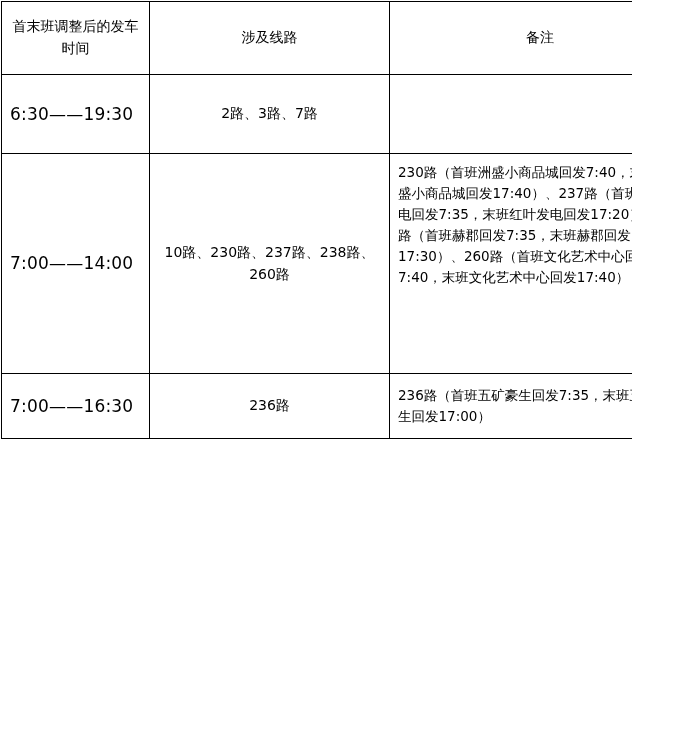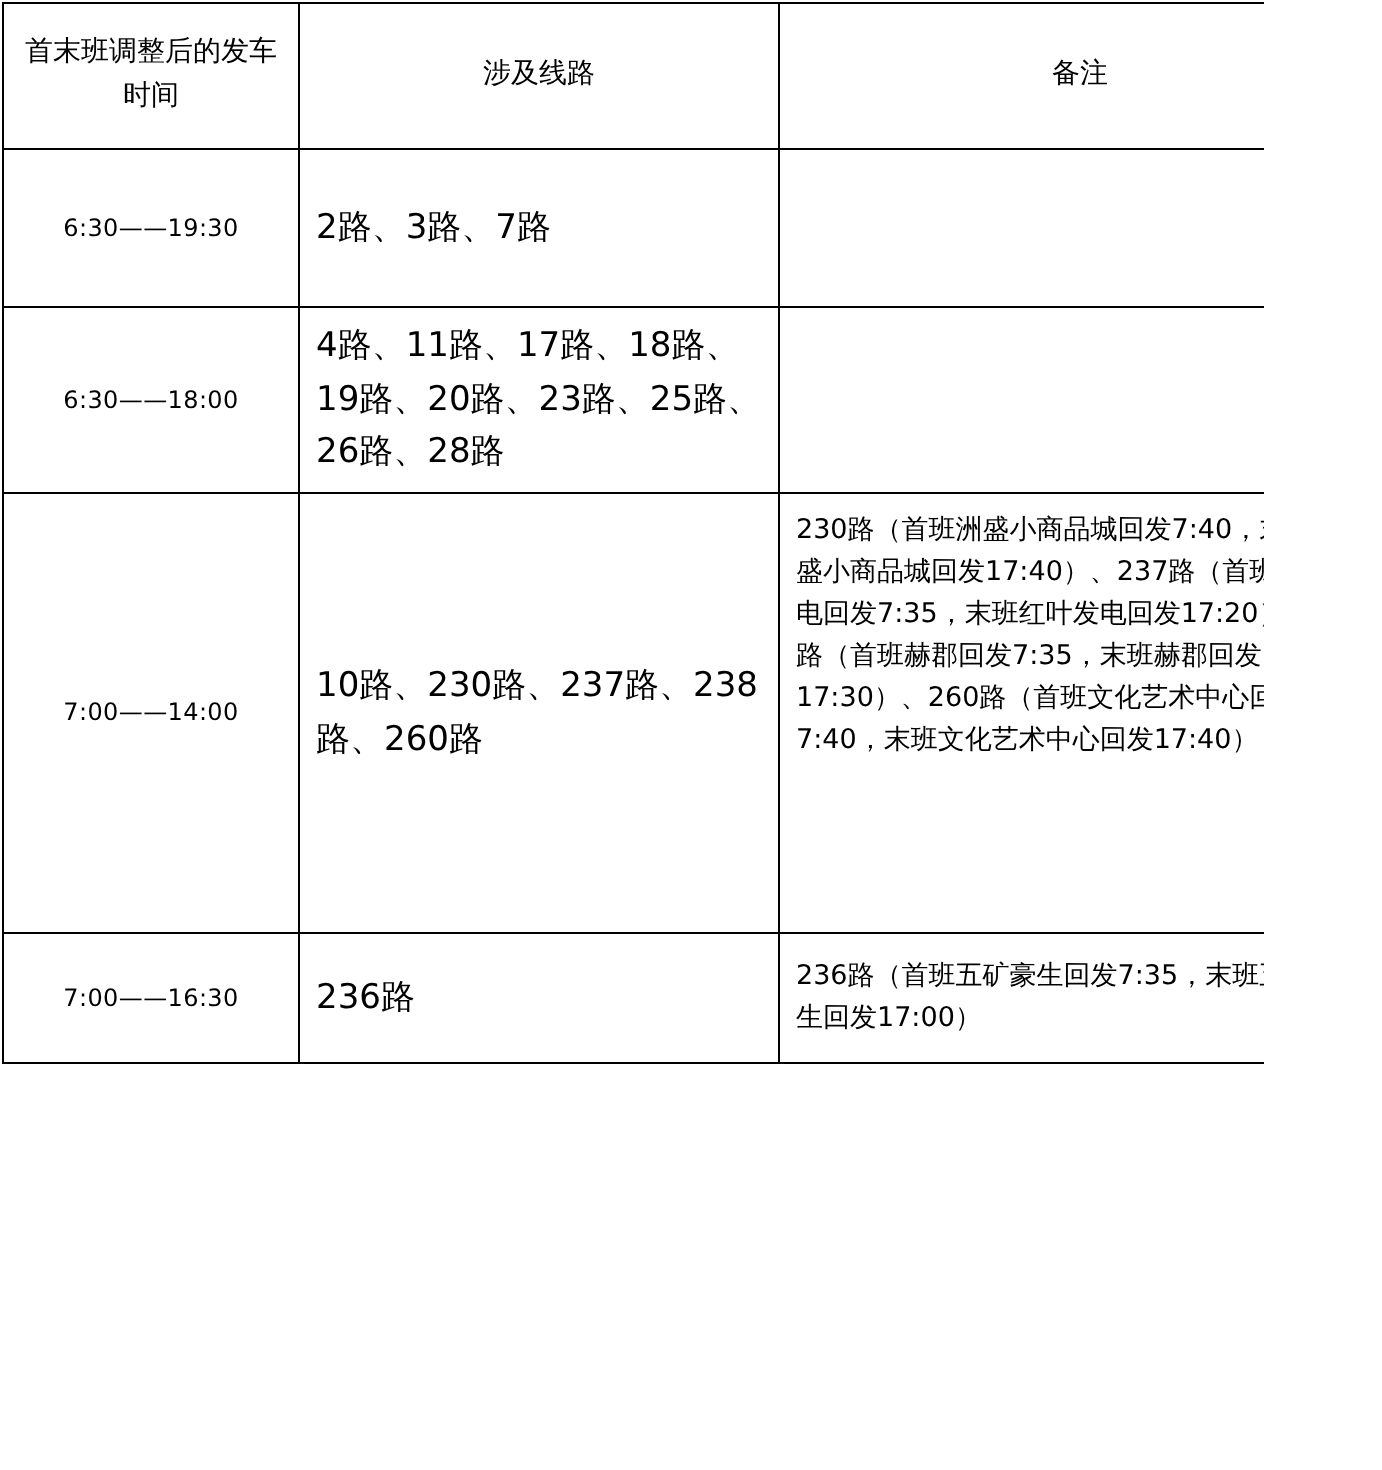--- a/index.html
+++ b/index.html
@@ -39,28 +39,28 @@
     line-height: 1.55;
     font-weight: normal;
   }
   th.head {
     text-align: center;
     font-size: 14px;
     height: 60px;
     padding: 4px 6px;
   }
   td.time {
-    text-align: center;
-    font-size: 12px;
+    text-align: left;
+    font-size: 17px;
     letter-spacing: 0.2px;
     white-space: nowrap;
   }
   td.routes {
-    text-align: left;
-    font-size: 17px;
+    text-align: center;
+    font-size: 14px;
   }
   td.note {
     text-align: left;
     font-size: 13.5px;
   }
   td.note.empty { text-align: center; }
 
   
   tr.r0 td, tr.r0 th { height: 60px; }
   tr.r1 td { height: 66px; }
@@ -90,25 +90,20 @@
         <th class="head">涉及线路</th>
         <th class="head">备注</th>
       </tr>
     </thead>
     <tbody>
       <tr class="r1">
         <td class="time">6:30——19:30</td>
         <td class="routes">2路、3路、7路</td>
         <td class="note empty"></td>
       </tr>
-      <tr class="r4">
-        <td class="time">6:30——18:00</td>
-        <td class="routes">4路、11路、17路、18路、19路、20路、23路、25路、26路、28路</td>
-        <td class="note empty"></td>
-      </tr>
       <tr class="r5">
         <td class="time">7:00——14:00</td>
         <td class="routes">10路、230路、237路、238路、260路</td>
         <td class="note">230路（首班洲盛小商品城回发7:40，末班洲盛小商品城回发17:40）、237路（首班红叶发电回发7:35，末班红叶发电回发17:20）、238路（首班赫郡回发7:35，末班赫郡回发17:30）、260路（首班文化艺术中心回发7:40，末班文化艺术中心回发17:40）</td>
       </tr>
       <tr class="r7">
         <td class="time">7:00——16:30</td>
         <td class="routes">236路</td>
         <td class="note">236路（首班五矿豪生回发7:35，末班五矿豪生回发17:00）</td>
       </tr>

